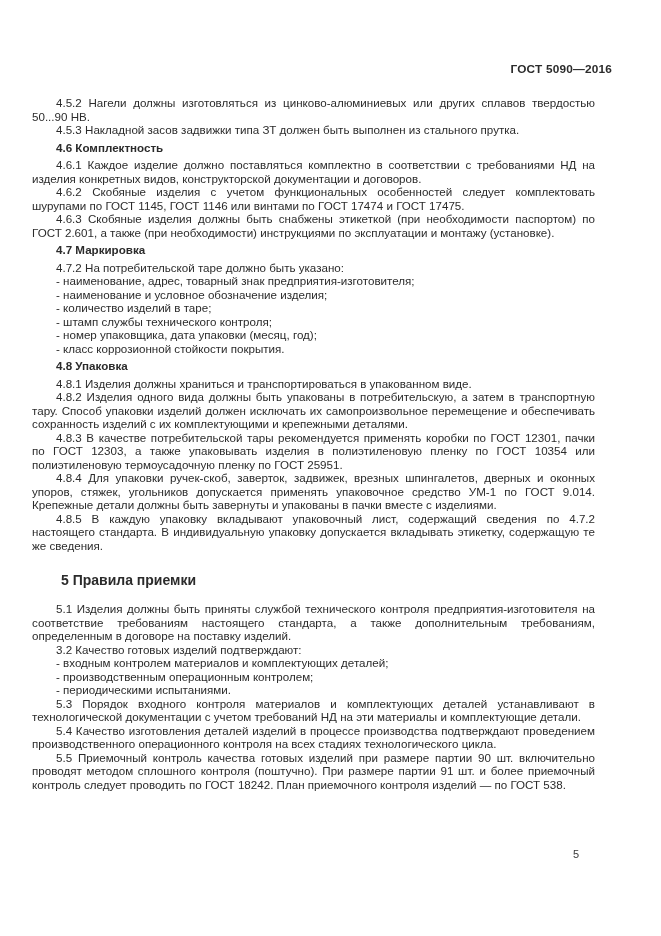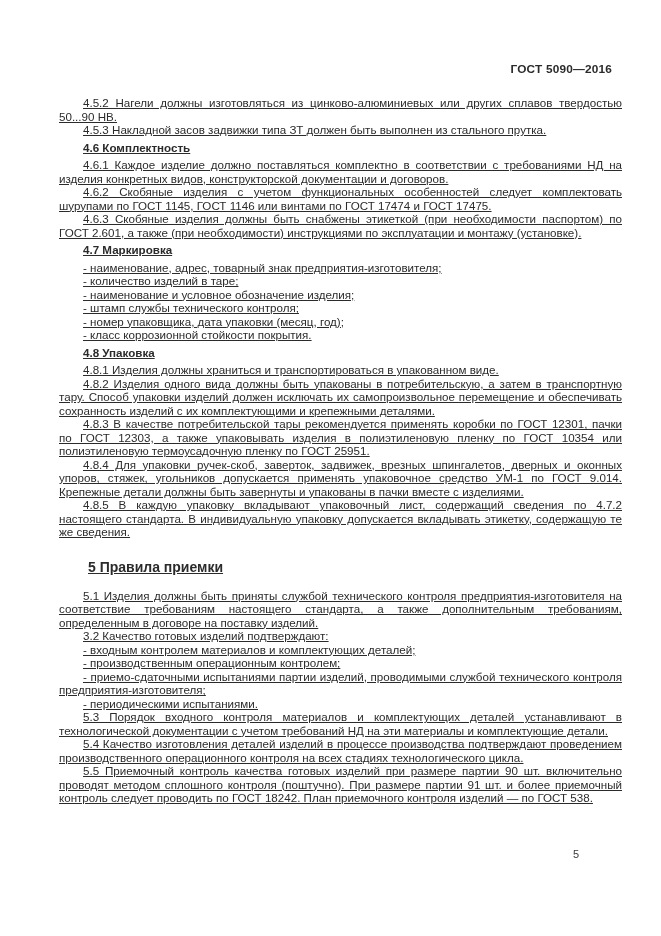--- a/index.html
+++ b/index.html
@@ -22,26 +22,25 @@
     left: 49px;
     width: 563px;
     text-align: right;
     font-weight: bold;
     font-size: 11.8px;
     letter-spacing: 0.2px;
   }
   .body-text {
     position: absolute;
     top: 96px;
-    left: 59px;
+    left: 32px;
     width: 563px;
     font-size: 11.6px;
     line-height: 13.5px;
     text-align: justify;
-    text-decoration: underline;
   }
   .body-text p {
     margin: 0;
     text-indent: 24px;
   }
   .body-text p.subhead {
     font-weight: bold;
     margin: 4px 0 4px 0;
   }
   .body-text p.section {
@@ -67,38 +66,38 @@
   <div class="doc-header">ГОСТ 5090—2016</div>
 
   <div class="body-text">
       <p class="para">4.5.2 Нагели должны изготовляться из цинково-алюминиевых или других сплавов твердостью 50...90 НВ.</p>
       <p class="para">4.5.3 Накладной засов задвижки типа ЗТ должен быть выполнен из стального прутка.</p>
       <p class="subhead">4.6 Комплектность</p>
       <p class="para">4.6.1 Каждое изделие должно поставляться комплектно в соответствии с требованиями НД на изделия конкретных видов, конструкторской документации и договоров.</p>
       <p class="para">4.6.2 Скобяные изделия с учетом функциональных особенностей следует комплектовать шурупами по ГОСТ 1145, ГОСТ 1146 или винтами по ГОСТ 17474 и ГОСТ 17475.</p>
       <p class="para">4.6.3 Скобяные изделия должны быть снабжены этикеткой (при необходимости паспортом) по ГОСТ 2.601, а также (при необходимости) инструкциями по эксплуатации и монтажу (установке).</p>
       <p class="subhead">4.7 Маркировка</p>
+      <p class="para">4.7.2 На потребительской таре должно быть указано:</p>
       <p class="para">- наименование, адрес, товарный знак предприятия-изготовителя;</p>
+      <p class="para">- наименование и условное обозначение изделия;</p>
       <p class="para">- количество изделий в таре;</p>
-      <p class="para">- наименование и условное обозначение изделия;</p>
       <p class="para">- штамп службы технического контроля;</p>
       <p class="para">- номер упаковщика, дата упаковки (месяц, год);</p>
       <p class="para">- класс коррозионной стойкости покрытия.</p>
       <p class="subhead">4.8 Упаковка</p>
       <p class="para">4.8.1 Изделия должны храниться и транспортироваться в упакованном виде.</p>
       <p class="para">4.8.2 Изделия одного вида должны быть упакованы в потребительскую, а затем в транспортную тару. Способ упаковки изделий должен исключать их самопроизвольное перемещение и обеспечивать сохранность изделий с их комплектующими и крепежными деталями.</p>
       <p class="para">4.8.3 В качестве потребительской тары рекомендуется применять коробки по ГОСТ 12301, пачки по ГОСТ 12303, а также упаковывать изделия в полиэтиленовую пленку по ГОСТ 10354 или полиэтиленовую термоусадочную пленку по ГОСТ 25951.</p>
       <p class="para">4.8.4 Для упаковки ручек-скоб, заверток, задвижек, врезных шпингалетов, дверных и оконных упоров, стяжек, угольников допускается применять упаковочное средство УМ-1 по ГОСТ 9.014. Крепежные детали должны быть завернуты и упакованы в пачки вместе с изделиями.</p>
       <p class="para">4.8.5 В каждую упаковку вкладывают упаковочный лист, содержащий сведения по 4.7.2 настоящего стандарта. В индивидуальную упаковку допускается вкладывать этикетку, содержащую те же сведения.</p>
       <p class="section">5 Правила приемки</p>
       <p class="para">5.1 Изделия должны быть приняты службой технического контроля предприятия-изготовителя на соответствие требованиям настоящего стандарта, а также дополнительным требованиям, определенным в договоре на поставку изделий.</p>
       <p class="para">3.2 Качество готовых изделий подтверждают:</p>
       <p class="para">- входным контролем материалов и комплектующих деталей;</p>
       <p class="para">- производственным операционным контролем;</p>
-      <p class="para">- приемо-сдаточными испытаниями партии изделий, проводимыми службой технического контроля предприятия-изготовителя;</p>
       <p class="para">- периодическими испытаниями.</p>
       <p class="para">5.3 Порядок входного контроля материалов и комплектующих деталей устанавливают в технологической документации с учетом требований НД на эти материалы и комплектующие детали.</p>
       <p class="para">5.4 Качество изготовления деталей изделий в процессе производства подтверждают проведением производственного операционного контроля на всех стадиях технологического цикла.</p>
       <p class="para">5.5 Приемочный контроль качества готовых изделий при размере партии 90 шт. включительно проводят методом сплошного контроля (поштучно). При размере партии 91 шт. и более приемочный контроль следует проводить по ГОСТ 18242. План приемочного контроля изделий — по ГОСТ 538.</p>
     </div>
 
   <div class="page-number">5</div>
 </div>
 
 </body></html>

